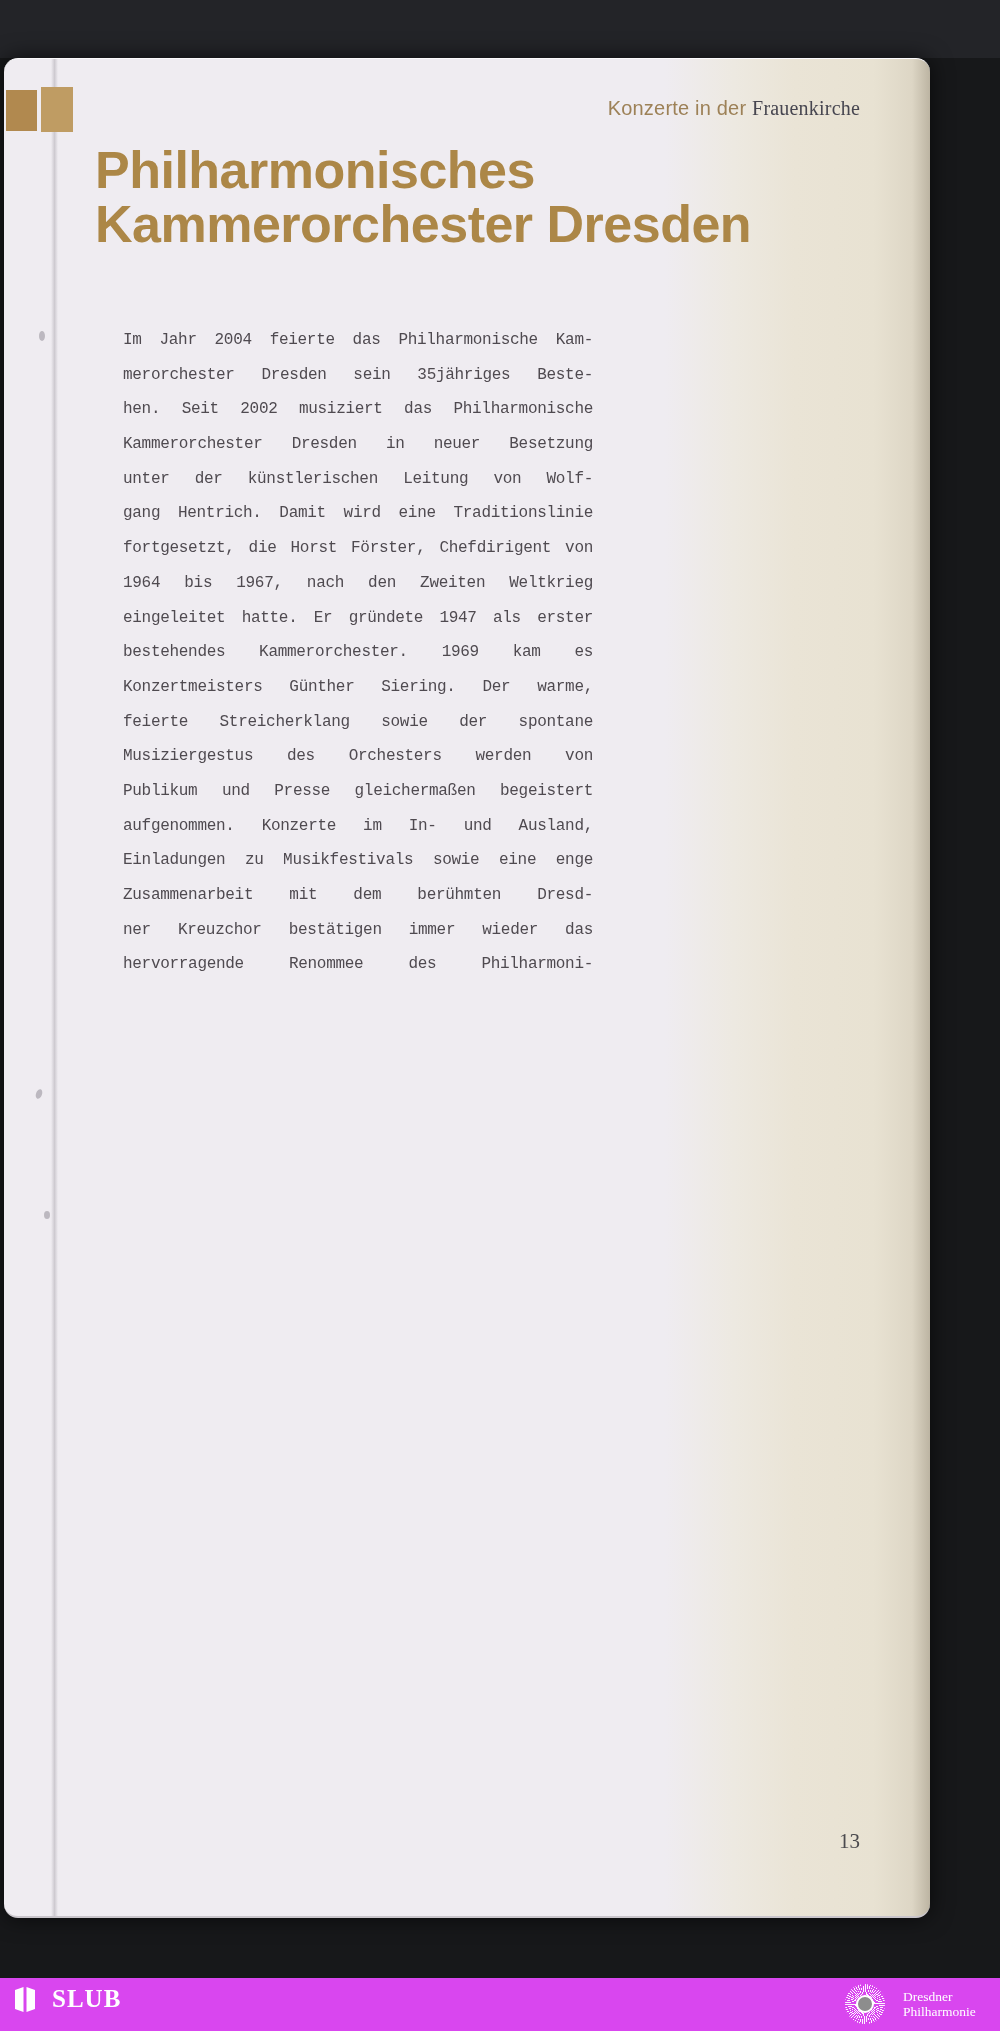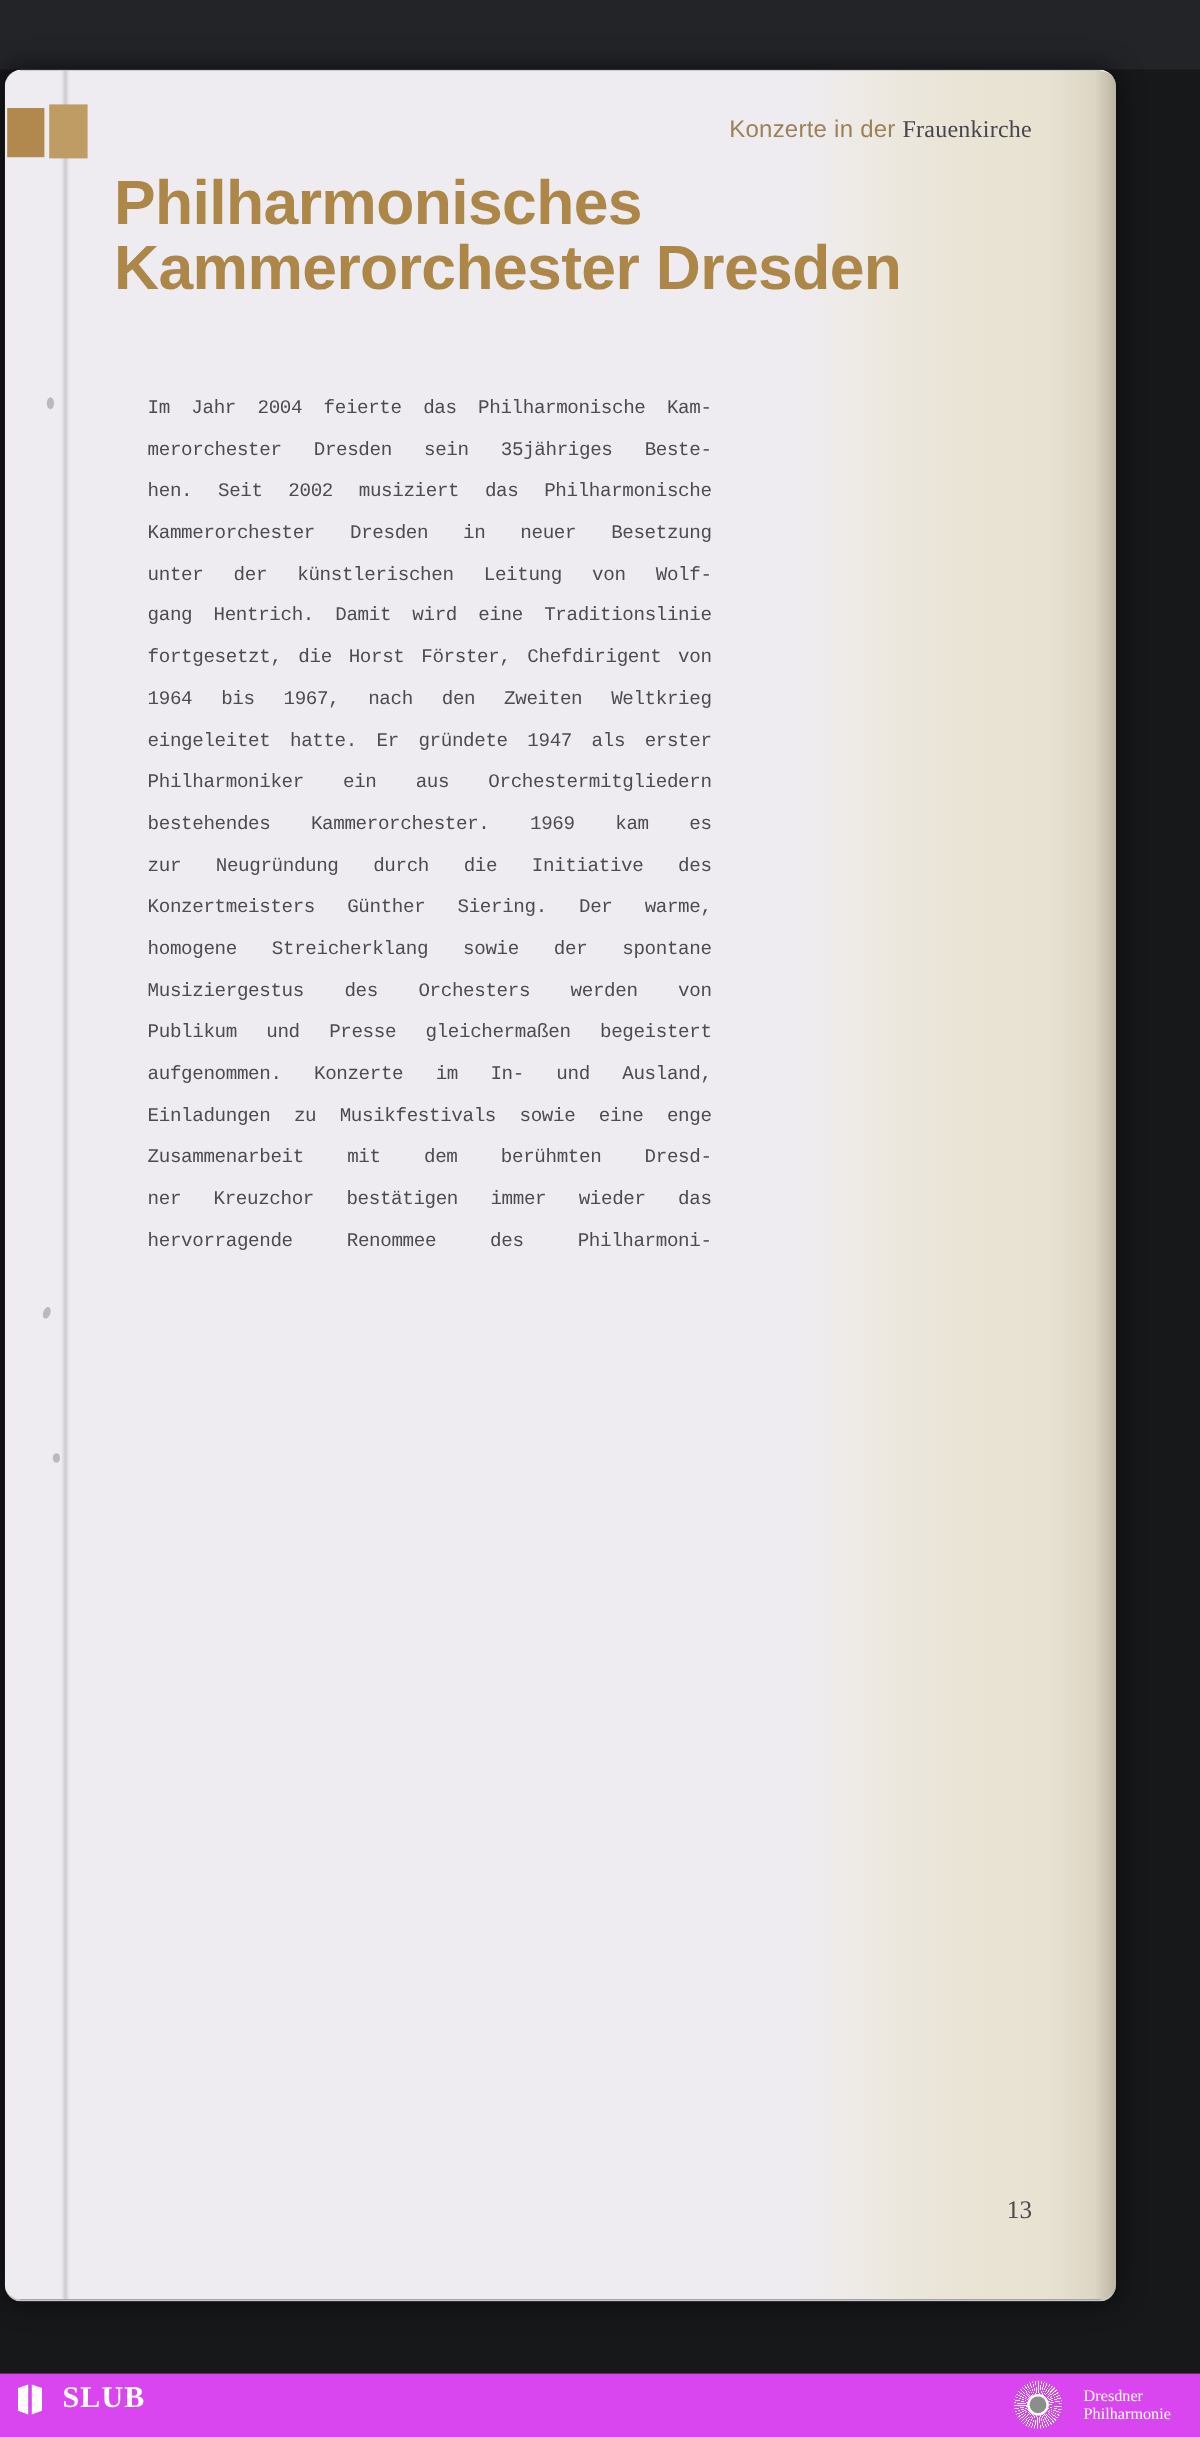--- a/index.html
+++ b/index.html
@@ -119,25 +119,23 @@
   <div class="body-block">
     <div class="body-line">Im Jahr 2004 feierte das Philharmonische Kam-</div>
     <div class="body-line">merorchester Dresden sein 35jähriges Beste-</div>
     <div class="body-line">hen. Seit 2002 musiziert das Philharmonische</div>
     <div class="body-line">Kammerorchester Dresden in neuer Besetzung</div>
     <div class="body-line">unter der künstlerischen Leitung von Wolf-</div>
     <div class="body-line">gang Hentrich. Damit wird eine Traditionslinie</div>
     <div class="body-line">fortgesetzt, die Horst Förster, Chefdirigent von</div>
     <div class="body-line">1964 bis 1967, nach den Zweiten Weltkrieg</div>
     <div class="body-line">eingeleitet hatte. Er gründete 1947 als erster</div>
-    <div class="body-line">Philharmoniker ein aus Orchestermitgliedern</div>
     <div class="body-line">bestehendes Kammerorchester. 1969 kam es</div>
-    <div class="body-line">zur Neugründung durch die Initiative des</div>
     <div class="body-line">Konzertmeisters Günther Siering. Der warme,</div>
-    <div class="body-line">homogene Streicherklang sowie der spontane</div>
+    <div class="body-line">feierte Streicherklang sowie der spontane</div>
     <div class="body-line">Musiziergestus des Orchesters werden von</div>
     <div class="body-line">Publikum und Presse gleichermaßen begeistert</div>
     <div class="body-line">aufgenommen. Konzerte im In- und Ausland,</div>
     <div class="body-line">Einladungen zu Musikfestivals sowie eine enge</div>
     <div class="body-line">Zusammenarbeit mit dem berühmten Dresd-</div>
     <div class="body-line">ner Kreuzchor bestätigen immer wieder das</div>
     <div class="body-line">hervorragende Renommee des Philharmoni-</div>
   </div>
 
   <div class="page-number">13</div>

